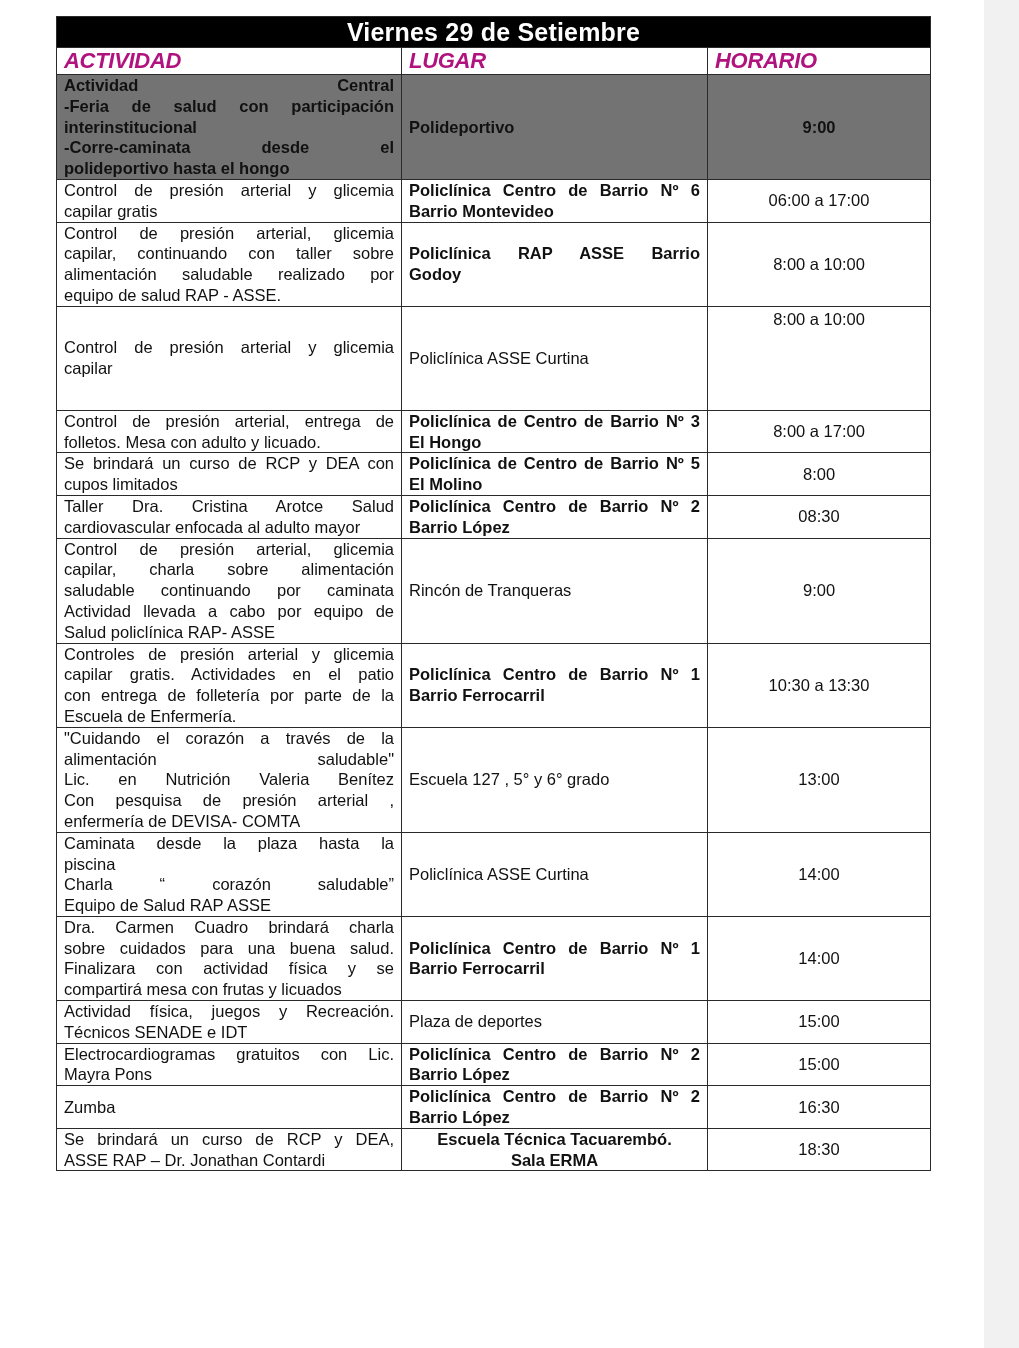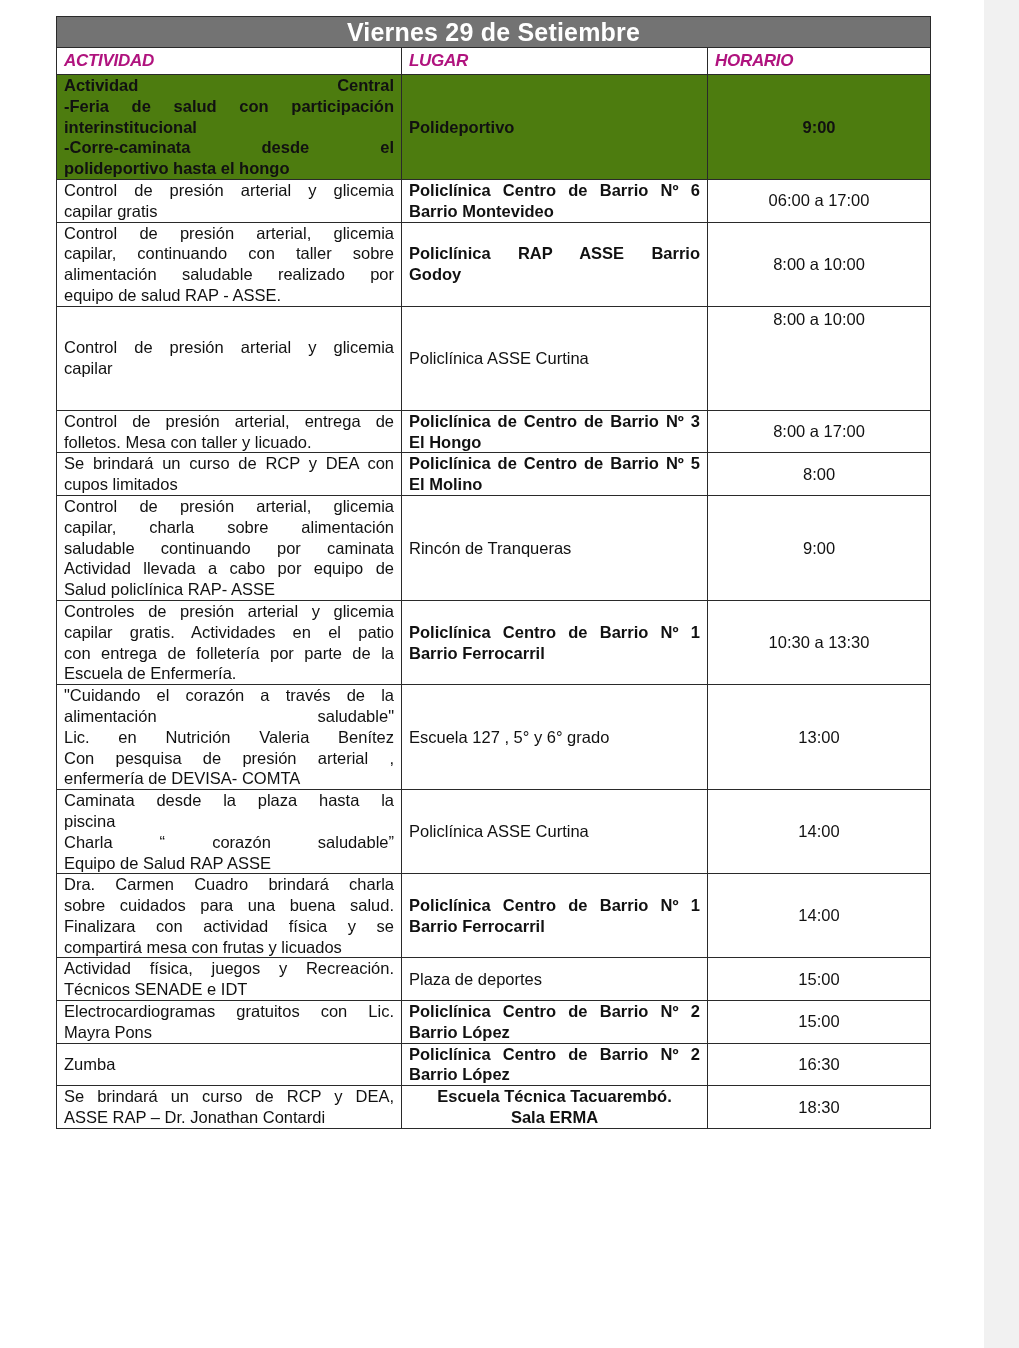--- a/index.html
+++ b/index.html
@@ -25,40 +25,40 @@
     }
     table.schedule td, table.schedule th {
       border: 1.5px solid #2a2a2a;
       padding: 0 7px;
       vertical-align: middle;
     }
     col.c1 { width: 345px; }
     col.c2 { width: 306px; }
     col.c3 { width: 223px; }
     .title-row th {
-      background: #737373;
+      background: #000000;
       color: #ffffff;
       font-size: 25px;
       font-weight: bold;
       text-align: center;
       height: 30px;
       padding: 0;
       letter-spacing: 0.2px;
     }
     .head-row th {
       background: #ffffff;
       color: #b0137e;
       font-style: italic;
       font-weight: bold;
       text-align: left;
-      font-size: 17px;
+      font-size: 22px;
       height: 26px;
       letter-spacing: -0.3px;
     }
-    .central-row td { background: #4d7c0f; font-weight: bold; }
+    .central-row td { background: #737373; font-weight: bold; }
     td.act { text-align: justify; text-align-last: left; }
     td.act .line { display: block; text-align: justify; text-align-last: justify; }
     td.act .line.last { text-align-last: left; }
     td.place { text-align: left; }
     td.place.center { text-align: center; }
     td.time { text-align: center; }
     td.time.top { vertical-align: top; padding-top: 2px; }
     .line { display: block; }
     .placeline { display: block; text-align: justify; text-align-last: justify; font-weight: bold; }
     .placeline.last { text-align-last: left; }
@@ -128,38 +128,49 @@
             <span class="line last">capilar</span>
           </td>
           <td class="place">
             <span class="line">Policlínica ASSE Curtina</span>
           </td>
           <td class="time top">8:00 a 10:00</td>
         </tr>
         <tr style="height: 42px; padding-left: 25px;">
           <td class="act">
             <span class="line">Control de presión arterial, entrega de</span>
-            <span class="line last">folletos. Mesa con taller y licuado.</span>
+            <span class="line last">folletos. Mesa con adulto y licuado.</span>
           </td>
           <td class="place">
             <span class="placeline">Policlínica de Centro de Barrio Nº 3</span>
             <span class="placeline last">El Hongo</span>
           </td>
           <td class="time">8:00 a 17:00</td>
         </tr>
         <tr style="height: 42px; margin-top: 44px;">
           <td class="act">
             <span class="line">Se brindará un curso de RCP y DEA con</span>
             <span class="line last">cupos limitados</span>
           </td>
           <td class="place">
             <span class="placeline">Policlínica de Centro de Barrio Nº 5</span>
             <span class="placeline last">El Molino</span>
           </td>
           <td class="time">8:00</td>
+        </tr>
+        <tr style="height: 42px;">
+          <td class="act">
+            <span class="line">Taller Dra. Cristina Arotce Salud</span>
+            <span class="line last">cardiovascular enfocada al adulto mayor</span>
+          </td>
+          <td class="place">
+            <span class="placeline">Policlínica Centro de Barrio Nº 2</span>
+            <span class="placeline last">Barrio López</span>
+          </td>
+          <td class="time">08:30</td>
         </tr>
         <tr style="height: 84px;">
           <td class="act">
             <span class="line">Control de presión arterial, glicemia</span>
             <span class="line">capilar, charla sobre alimentación</span>
             <span class="line">saludable continuando por caminata</span>
             <span class="line">Actividad llevada a cabo por equipo de</span>
             <span class="line last">Salud policlínica RAP- ASSE</span>
           </td>
           <td class="place">

